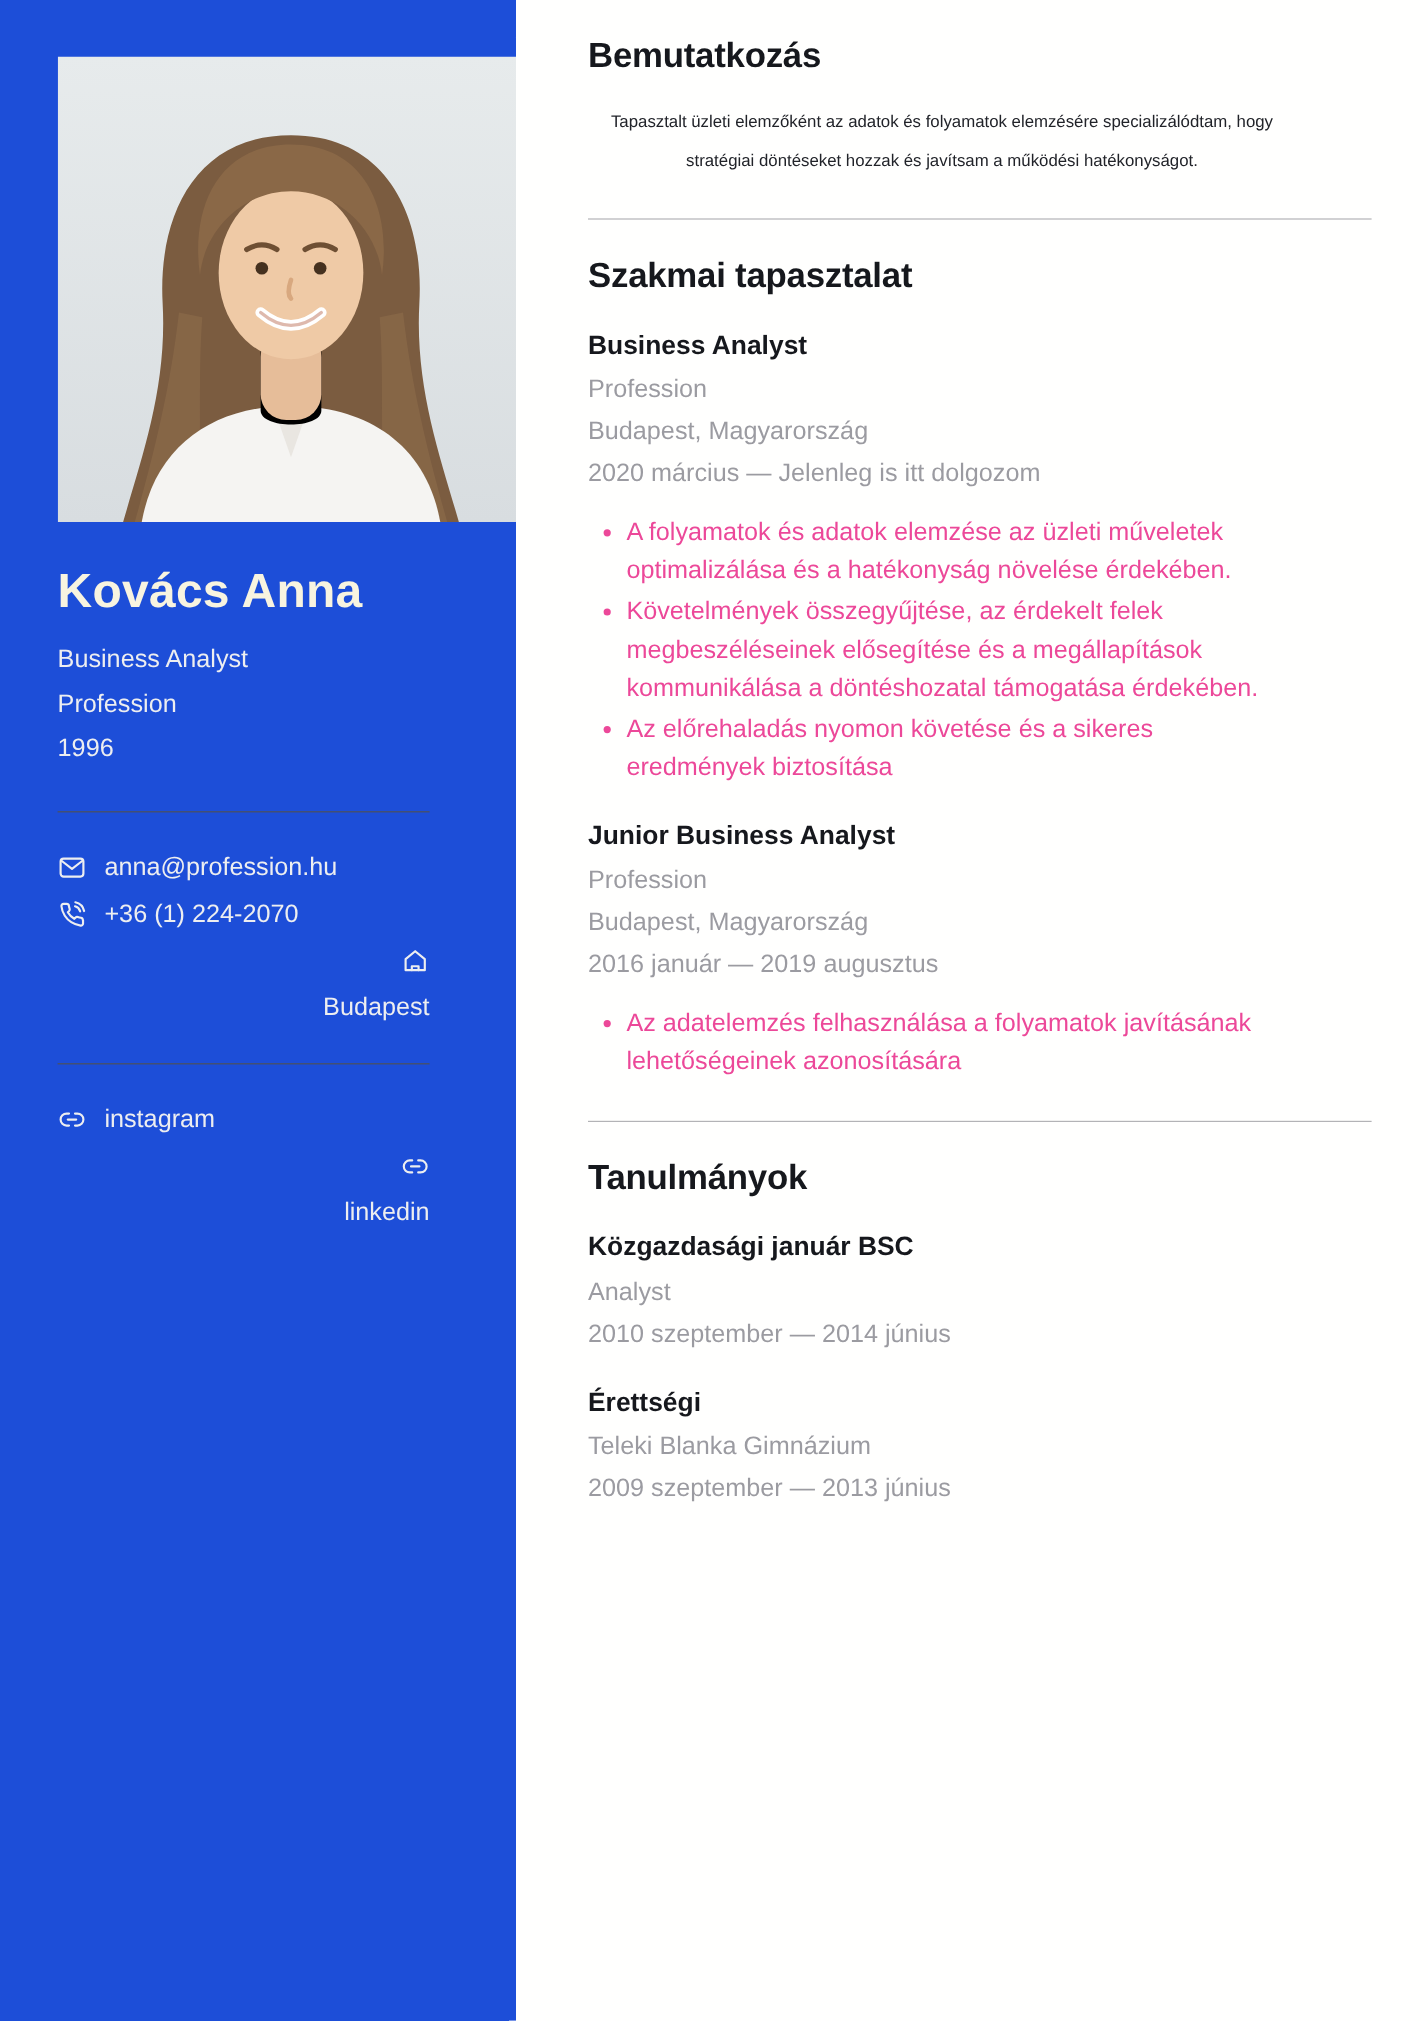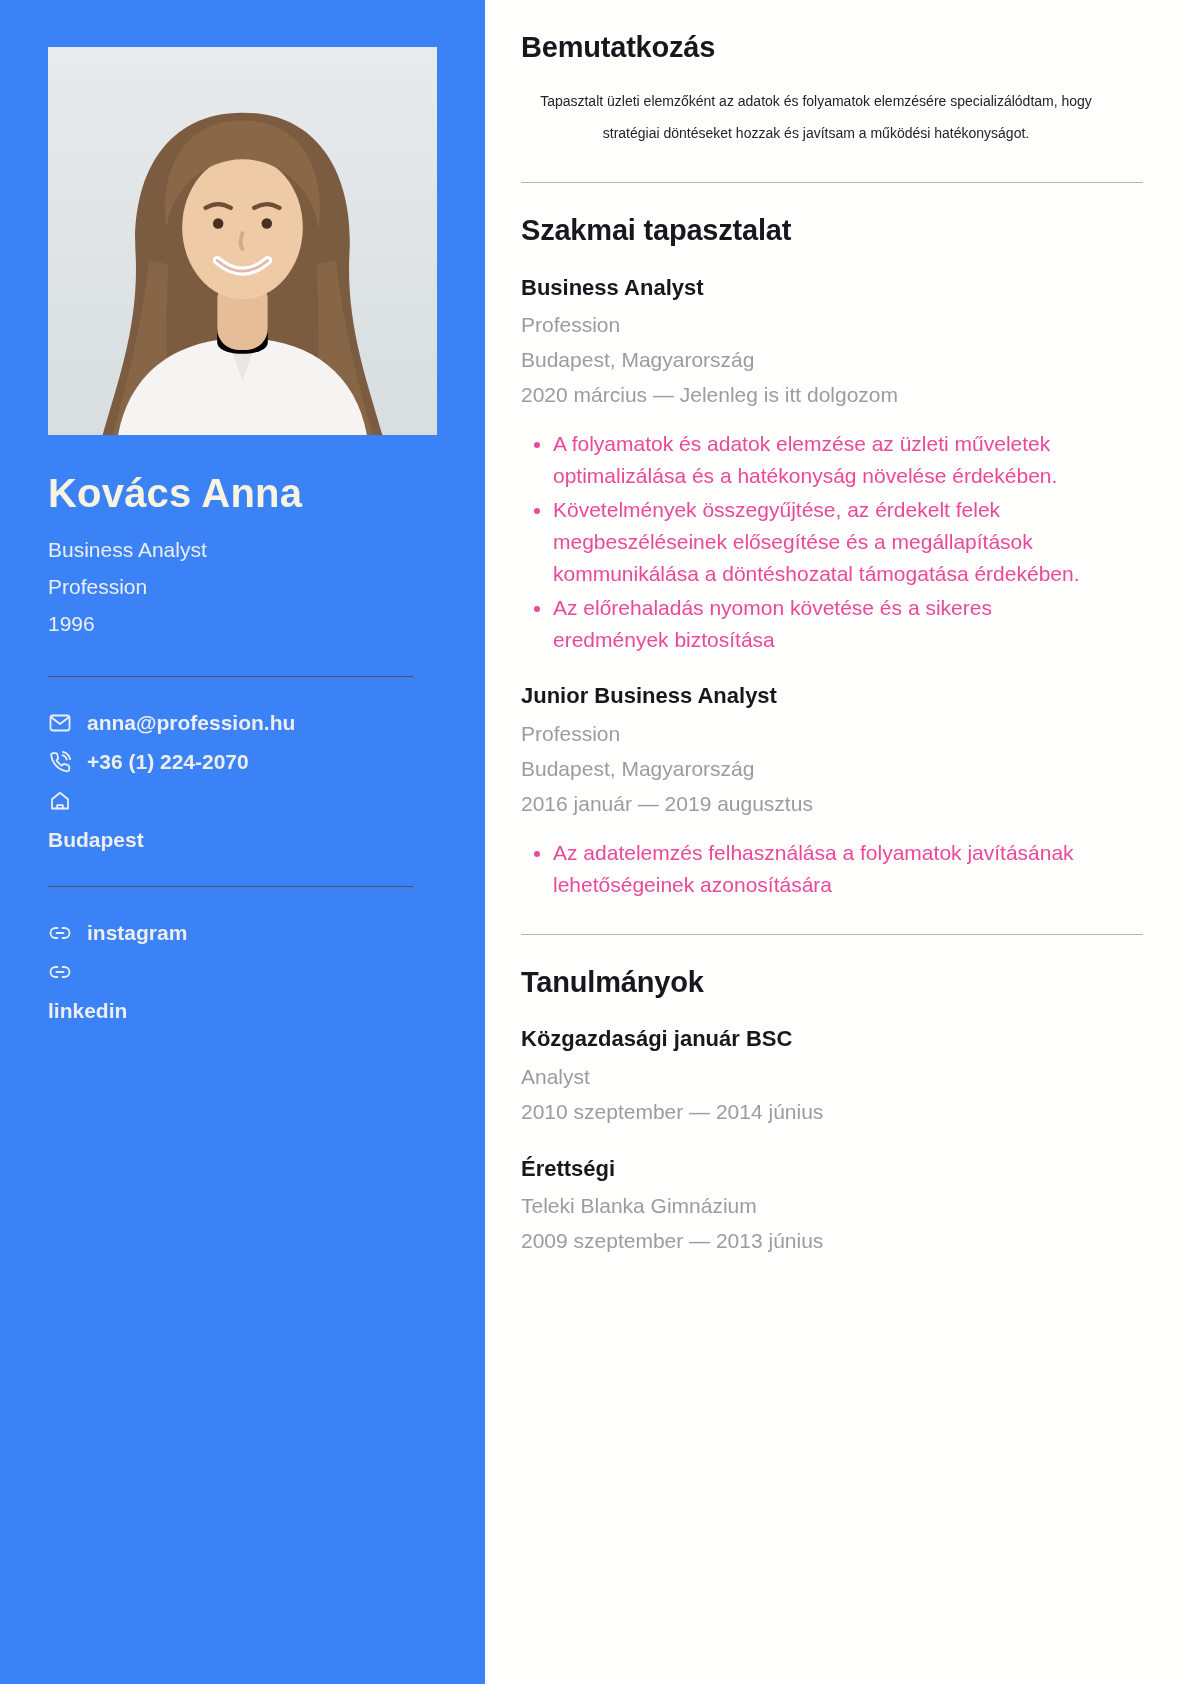--- a/index.html
+++ b/index.html
@@ -6,51 +6,50 @@
   html,body { background:#ffffff; }
   body {
     width:1190px; height:1684px;
     font-family:"Liberation Sans","DejaVu Sans",sans-serif;
     -webkit-font-smoothing:antialiased;
   }
   .page { display:flex; width:1190px; min-height:1684px; background:#fffffe; }
 
   
   .sidebar {
-    width:485px; flex-shrink:0;
-    background:#3b82f6;
+    width:430px; flex-shrink:0;
+    background:#1d4ed8;
     color:#ececee;
     padding:47px 72px 40px 48px;
   }
   .photo-wrap { width:389px; height:388px; overflow:hidden; }
   .photo-wrap svg { display:block; width:100%; height:100%; }
 
   .person-name {
     margin-top:36px;
     font-size:40px; line-height:1.1; font-weight:700;
     letter-spacing:.2px;
     color:#f8f4e0;
   }
   .person-sub { margin-top:16px; font-size:21px; line-height:37px; color:#edeef0; }
 
   .side-divider { border:none; border-top:1px solid #4e515a; margin:34px 0; }
 
   .side-list { list-style:none; }
   .side-list li {
-    display:flex; align-items:flex-start; gap:15px;
+    display:flex; align-items:flex-end; gap:15px;
     font-size:21px; line-height:24px; color:#edeef0;
     margin-bottom:15px;
-    font-weight:bold;
   }
   .side-list li:last-child { margin-bottom:0;flex-direction:column; }
   .side-icon { width:24px; height:24px; flex-shrink:0; display:inline-flex; }
   .side-icon svg { width:24px; height:24px; stroke:#edeef0; fill:none; stroke-width:1.8; stroke-linecap:round; stroke-linejoin:round; }
 
   
-  .main { flex:1; padding:30px 47px 40px 36px; background:#fffffe;border-radius:31px; }
+  .main { flex:1; padding:30px 47px 40px 60px; background:#fffffe;border-radius:31px; }
 
   .section-heading {
     font-size:29px; font-weight:700; letter-spacing:-.2px;
     color:#16181d; line-height:1.2;
   }
   .intro-text {
     margin-top:20px;
     font-size:14px; line-height:32px; color:#212329;
     max-width:590px;
     text-align:center;

